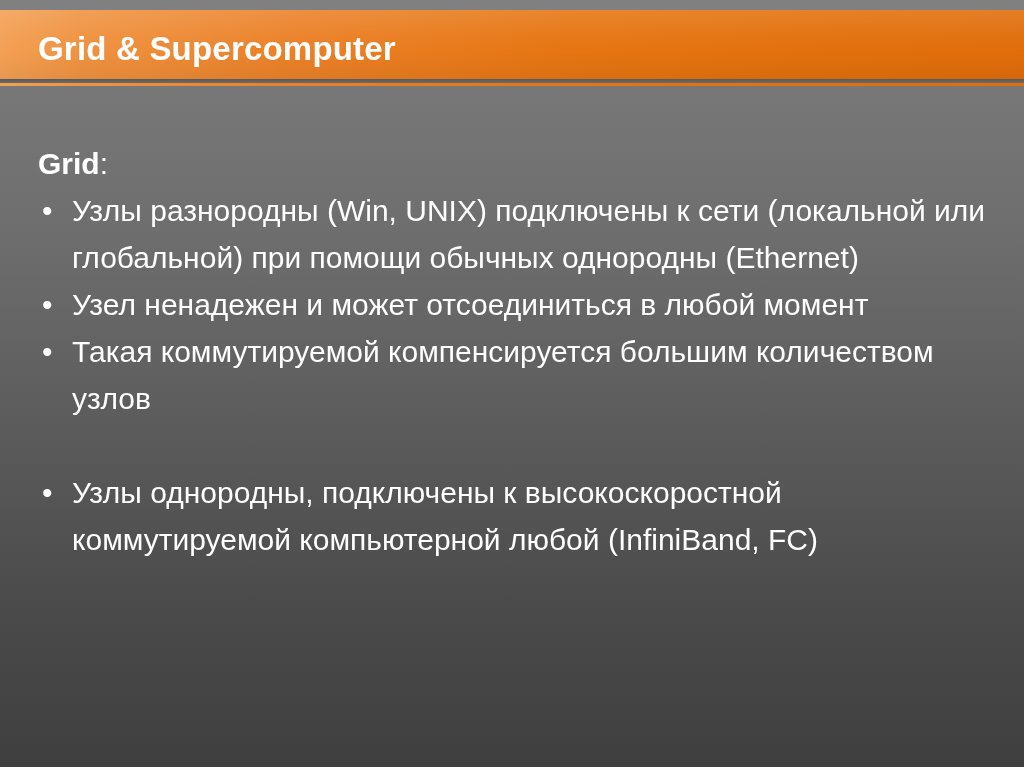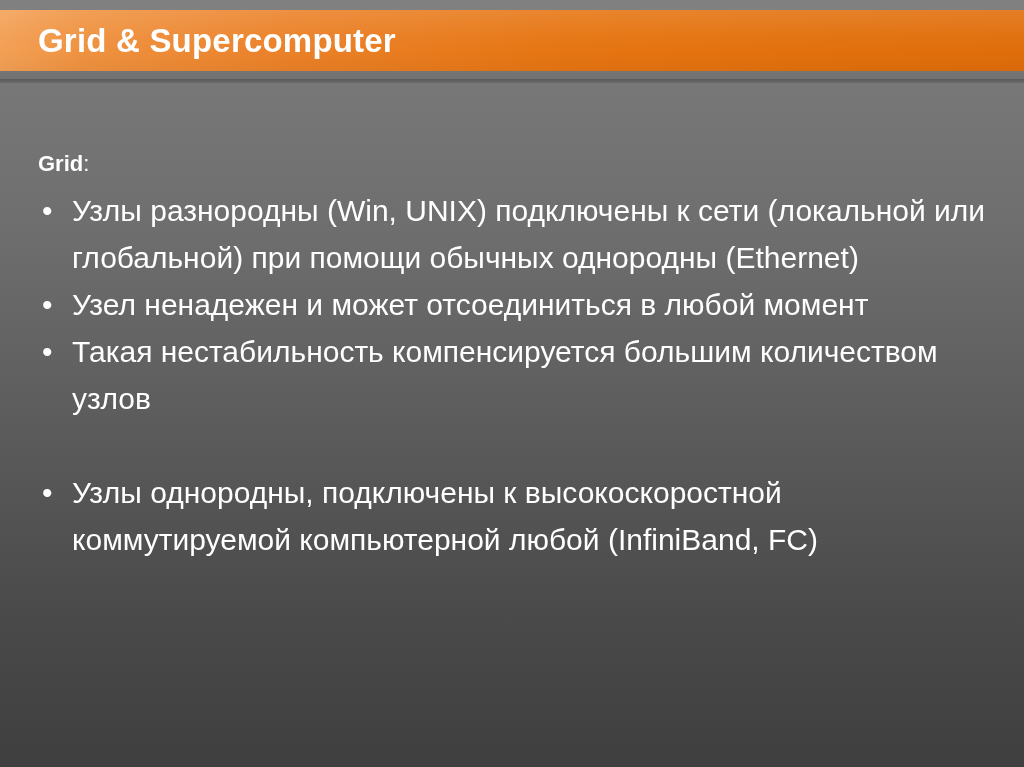--- a/index.html
+++ b/index.html
@@ -32,21 +32,21 @@
     height: 10px;
     background: #808080;
   }
 
   
   .title-banner {
     position: absolute;
     top: 10px;
     left: 0;
     width: 1024px;
-    height: 61px;
+    height: 76px;
     background: linear-gradient(to right, #f3a055 0%, #ef9240 8%, #eb8128 28%, #e67512 55%, #e2700c 80%, #e06d0a 100%);
     display: flex;
     align-items: center;
     box-sizing: border-box;
     padding-left: 38px;
   }
   .title-banner .banner-sheen {
     position: absolute;
     left: 0;
     top: 0;
@@ -80,21 +80,21 @@
     position: absolute;
     top: 140px;
     left: 0;
     width: 1024px;
     box-sizing: border-box;
     padding: 0 16px 0 38px;
   }
 
   .section-heading {
     color: #ffffff;
-    font-size: 22px;
+    font-size: 30px;
     font-weight: bold;
     line-height: 47px;
     white-space: nowrap;
   }
   .section-heading .colon {
     font-weight: normal;
   }
 
   .bullet-list {
     margin: 0;
@@ -149,21 +149,21 @@
       <li class="bullet-item">
         <span class="bullet-dot">•</span>
         <span class="bullet-text">Узлы разнородны (Win, UNIX) подключены к сети (локальной или глобальной) при помощи обычных однородны (Ethernet)</span>
       </li>
       <li class="bullet-item">
         <span class="bullet-dot">•</span>
         <span class="bullet-text">Узел ненадежен и может отсоединиться в любой момент</span>
       </li>
       <li class="bullet-item">
         <span class="bullet-dot">•</span>
-        <span class="bullet-text">Такая нестабильность компенсируется большим количеством узлов</span>
+        <span class="bullet-text">Такая коммутируемой компенсируется большим количеством узлов</span>
       </li>
     </ul>
 
     <div class="section-gap"></div>
 
 
     <ul class="bullet-list">
       <li class="bullet-item">
         <span class="bullet-dot">•</span>
         <span class="bullet-text">Узлы однородны, подключены к высокоскоростной коммутируемой компьютерной любой (InfiniBand, FC)</span>

